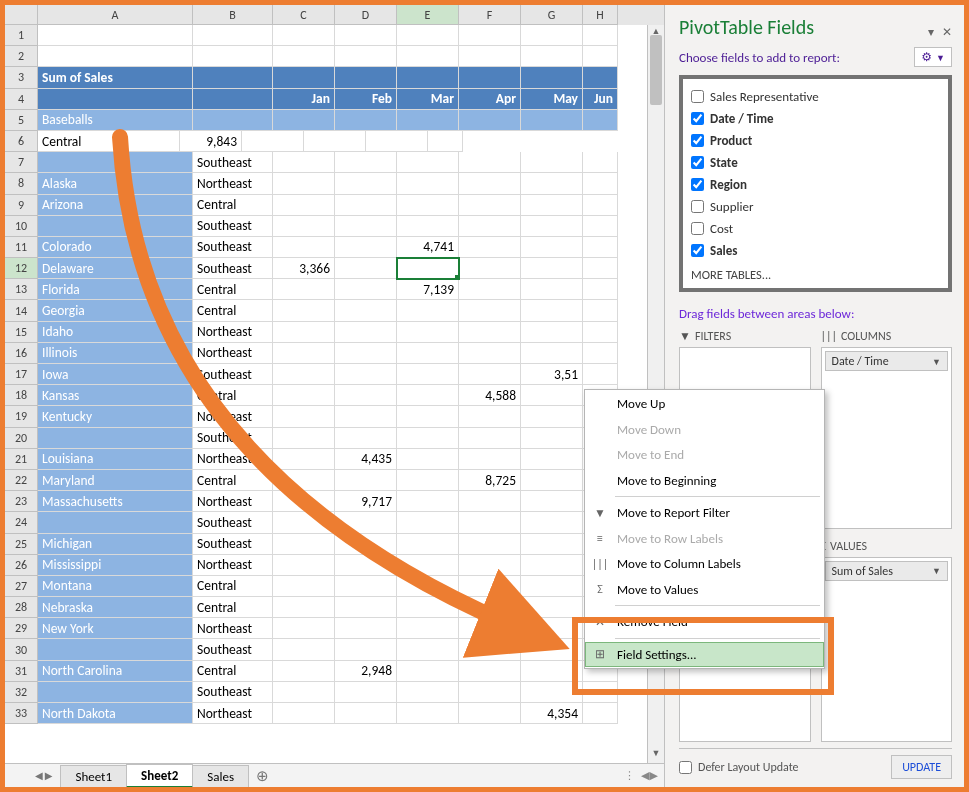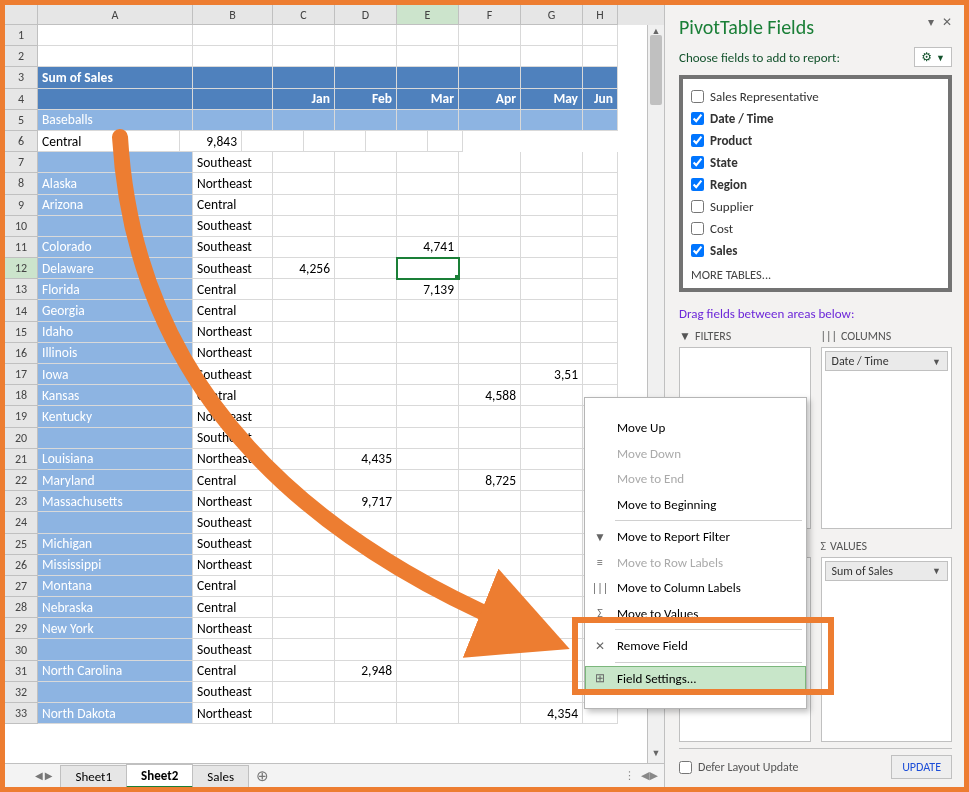--- a/index.html
+++ b/index.html
@@ -44,23 +44,23 @@
 .tab-add { padding: 2px 8px; color: #777; font-size: 15px; }
 .sheet-tabs-right { margin-left: auto; display: flex; gap: 6px; padding-right: 6px; color: #888; font-size: 11px; }
 
 
 .vscroll { position: absolute; right: 0; top: 20px; bottom: 0; width: 17px; background: #f0f0f0; border-left: 1px solid #c0c0c0; }
 .vscroll .thumb { position: absolute; left: 2px; right: 2px; top: 10px; height: 70px; background: #c0c0c0; border-radius: 2px; }
 .vscroll .arrow { position: absolute; left: 0; right: 0; height: 16px; text-align: center; font-size: 9px; color: #666; }
 
 
 .pivot-pane { flex: 1; background: #f3f2f1; padding: 10px 12px 6px 14px; display: flex; flex-direction: column; font-size: 13px; color: #333; }
-.pane-title { font-family: "Segoe UI Light", "Segoe UI"; font-size: 20px; color: #1a7f37; margin-bottom: 8px; display: flex; align-items: flex-start; gap: 40px; }
+.pane-title { font-family: "Segoe UI Light", "Segoe UI"; font-size: 20px; color: #1a7f37; margin-bottom: 8px; display: flex; align-items: flex-end; gap: 40px; }
 .pane-title-actions { margin-left: auto; display: flex; gap: 8px; color: #666; font-size: 12px; }
-.pane-sub { display: flex; align-items: center; margin-bottom: 8px; color: #14532d; }
+.pane-sub { display: flex; align-items: center; margin-bottom: 8px; color: #4c1d95; }
 .gear-btn { margin-left: auto; border: 1px solid #c0c0c0; padding: 2px 6px; background: #fff; font-size: 12px; display: flex; align-items: center; gap: 4px; }
 
 .fields-box { border: 4px solid #737373; background: #fff; padding: 6px 8px; margin-bottom: 10px; }
 .field-row { display: flex; align-items: center; height: 22px; font-size: 13px; }
 .field-row input { margin-right: 6px; }
 .field-row.checked label { font-weight: bold; }
 .more-tables { color: #444; margin-top: 6px; font-size: 12.5px; }
 
 .drag-label { color: #6d28d9; margin: 4px 0 8px; }
 
@@ -70,21 +70,21 @@
 .area-list { border: 1px solid #c0c0c0; background: #fff; flex: 1; min-height: 70px; padding: 3px; }
 .area-chip { background: #eaeaea; border: 1px solid #c0c0c0; padding: 2px 6px; font-size: 12px; display: flex; align-items: center; margin-bottom: 2px; cursor: pointer; }
 .area-chip .dd { margin-left: auto; font-size: 9px; color: #555; }
 .area-chip.highlight { background: #8db48d; border-color: #5a9a5a; }
 
 .defer-row { display: flex; align-items: center; padding: 6px 0 2px; border-top: 1px solid #c0c0c0; margin-top: 6px; }
 .defer-row label { font-size: 12px; color: #555; display: flex; align-items: center; gap: 6px; }
 .update-btn { margin-left: auto; padding: 4px 10px; font-size: 12px; color: #1d4ed8; background: #eee; border: 1px solid #c0c0c0; }
 
 
-.context-menu { position: absolute; left: 579px; top: 392px; width: 223px; background: #fff; border: 1px solid #b5b5b5; box-shadow: 3px 3px 6px rgba(0,0,0,0.25); font-size: 13px; padding: 17px 0; z-index: 50; }
+.context-menu { position: absolute; left: 579px; top: 384px; width: 241px; background: #fff; border: 1px solid #b5b5b5; box-shadow: 3px 3px 6px rgba(0,0,0,0.25); font-size: 13px; padding: 1px 0; z-index: 50; }
 .ctx-item { display: flex; align-items: center; height: 25.5px; padding-left: 32px; padding-right: 10px; position: relative; cursor: default; }
 .ctx-item.disabled { color: #aaa; }
 .ctx-item.hover { background: #c8e6c9; outline: 1px solid #7cb77c; outline-offset: -1px; }
 .ctx-sep { height: 1px; background: #d0d0d0; margin: 3px 4px 3px 30px; }
 .ctx-icon { position: absolute; left: 6px; width: 18px; text-align: center; color: #666; font-size: 12px; }
 
 
 .orange-box { position: absolute; left: 567px; top: 612px; width: 262px; height: 78px; border: 6px solid #ed7d31; z-index: 60; pointer-events: none; }
 .arrow-svg { position: absolute; left: 75px; top: 112px; z-index: 55; pointer-events: none; }
 
@@ -226,21 +226,21 @@
             <div class="cell col-D pivot-white num"></div>
             <div class="cell col-E pivot-white num">4,741</div>
             <div class="cell col-F pivot-white num"></div>
             <div class="cell col-G pivot-white num"></div>
             <div class="cell col-H pivot-white num"></div>
           </div>
           <div class="row">
             <div class="row-h active">12</div>
             <div class="cell col-A pivot-row-bg">  Delaware</div>
             <div class="cell col-B pivot-white">Southeast</div>
-            <div class="cell col-C pivot-white num">4,256</div>
+            <div class="cell col-C pivot-white num">3,366</div>
             <div class="cell col-D pivot-white num"></div>
             <div class="cell col-E pivot-white num selected-cell"></div>
             <div class="cell col-F pivot-white num"></div>
             <div class="cell col-G pivot-white num"></div>
             <div class="cell col-H pivot-white num"></div>
           </div>
           <div class="row">
             <div class="row-h">13</div>
             <div class="cell col-A pivot-row-bg">  Florida</div>
             <div class="cell col-B pivot-white">Central</div>

